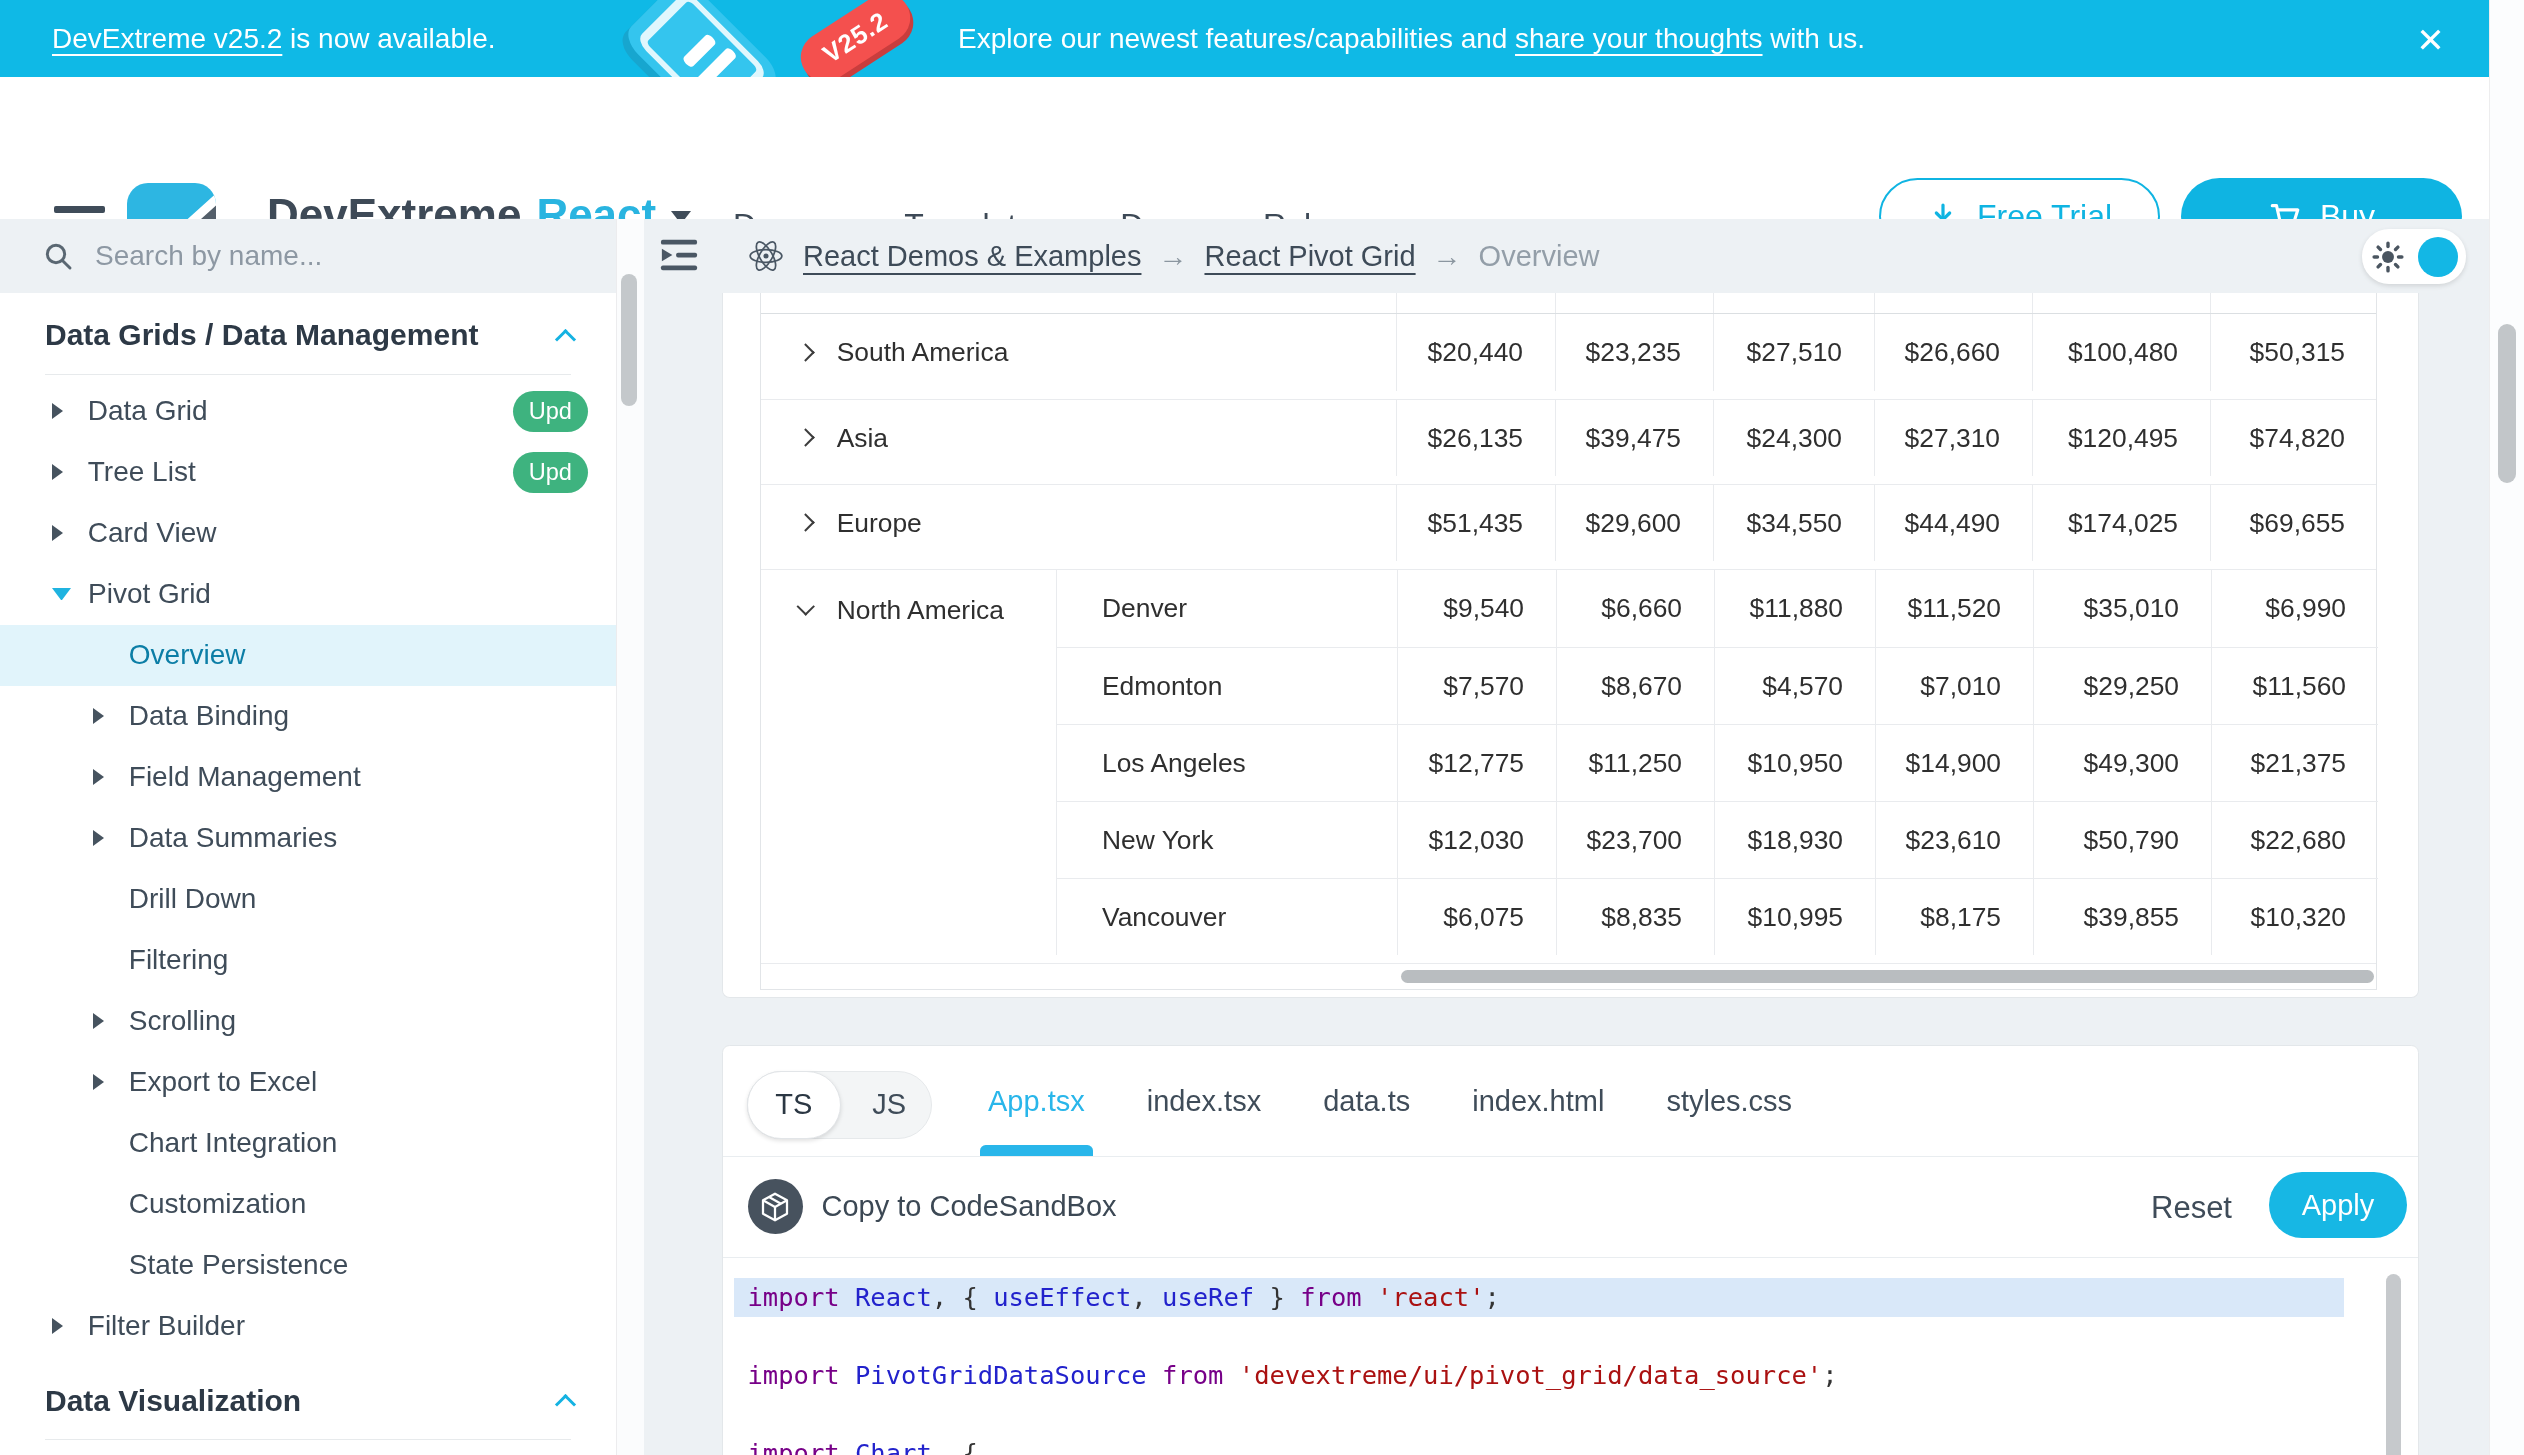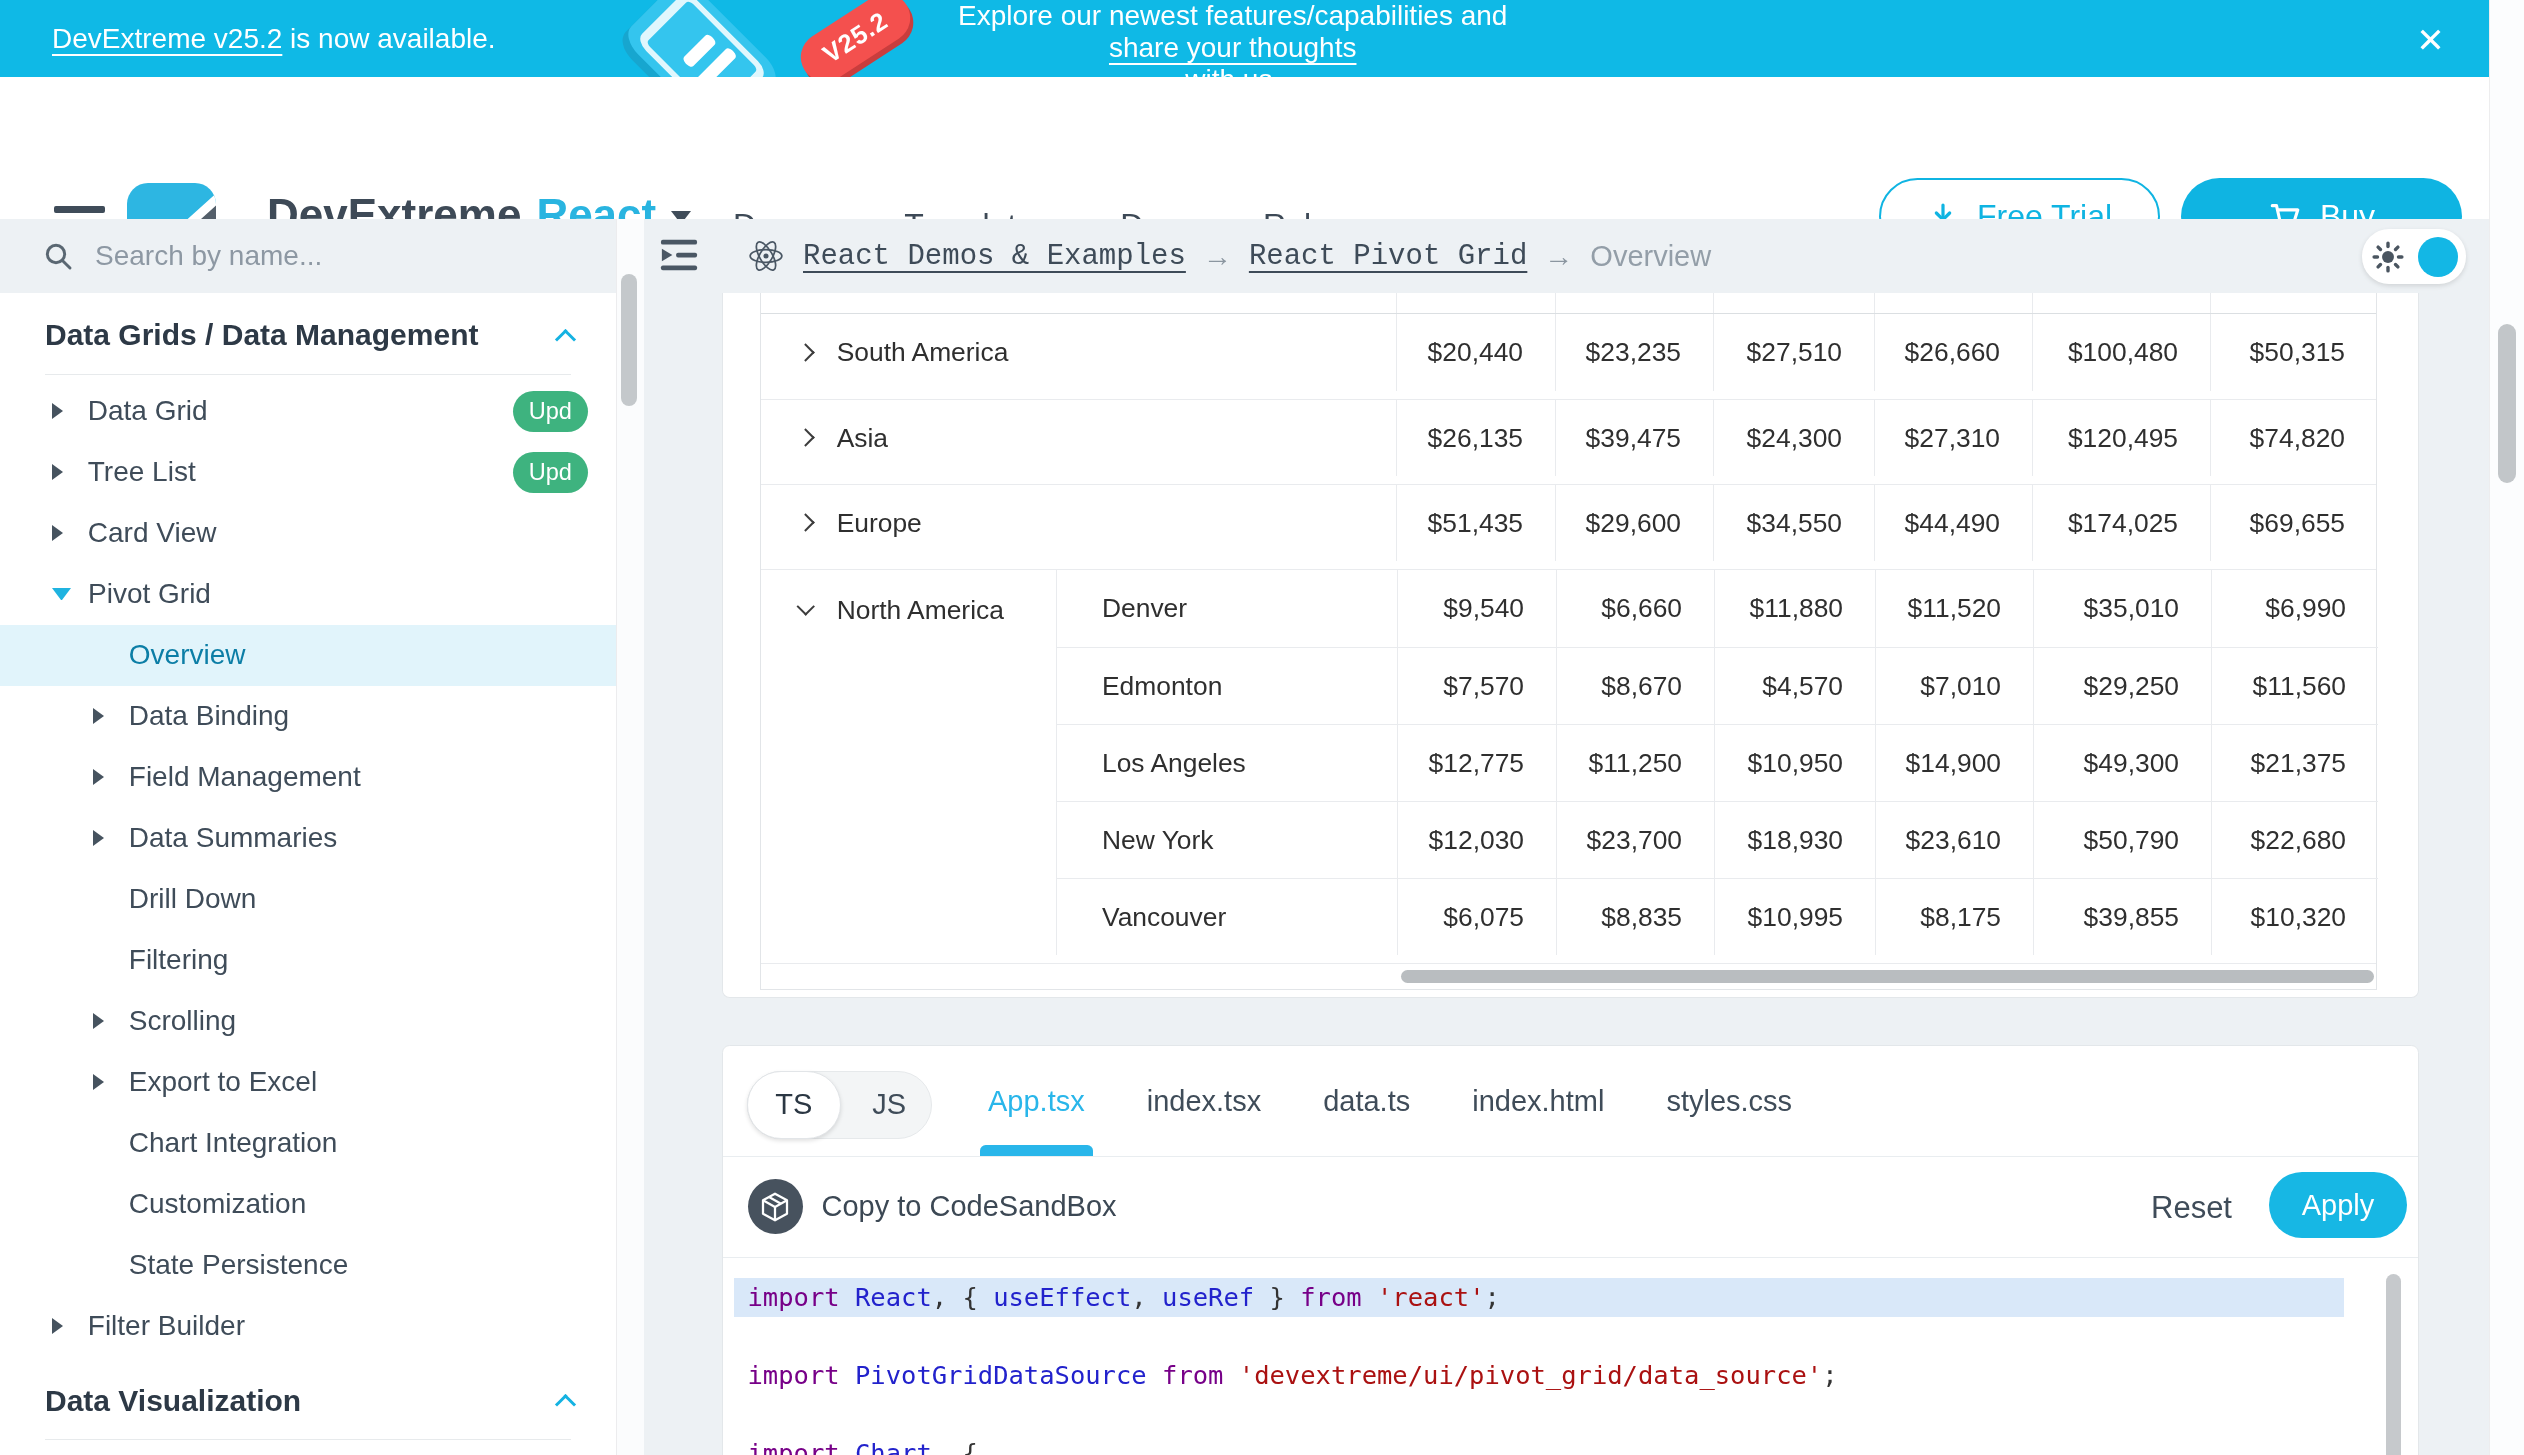--- a/index.html
+++ b/index.html
@@ -4,21 +4,21 @@
 <style>
   * { box-sizing: border-box; margin: 0; padding: 0; }
   html,body { width:2525px; height:1456px; overflow:hidden; }
   body { font-family:"Liberation Sans","DejaVu Sans",sans-serif; position:relative; background:#fff; color:#3f4c59; }
   .abs { position:absolute; }
 
   
   .banner { left:0; top:0; width:2493px; height:77px; background:#0fb9e6; color:#fff; }
   .banner-left { left:52px; top:0; height:77px; display:flex; align-items:center; font-size:28px; }
   .banner-left a { color:#fff; text-decoration:underline; text-underline-offset:5.7px; cursor:pointer; }
-  .banner-center { left:958px; top:0; height:77px; display:flex; align-items:center; font-size:28px;flex-direction:column; }
+  .banner-center { left:958px; top:0; height:77px; display:flex; align-items:center; font-size:28px; }
   .banner-center a { color:#fff; text-decoration:underline; text-underline-offset:5.7px; cursor:pointer; margin:0 7.6px; }
   .banner-close { left:2406px; top:15px; width:49px; height:49px; display:flex; align-items:center; justify-content:center; font-size:34px; color:#fff; cursor:pointer; }
   .logo3d { left:631px; top:-15px; width:142px; height:142px; transform:rotate(45deg) scale(1,.62); border-radius:24.5px; background:#34c5ee; box-shadow:0 13.2px 0 #17a6cf; overflow:hidden; }
   .logo3d .bar1,.logo3d .bar2 { position:absolute; background:#fff; border-radius:5.7px; }
   .logo3d .bar1 { width:13.2px; height:60px; left:59px; top:38px; }
   .logo3d .bar2 { width:13.2px; height:83px; left:83px; top:30px; }
   .logo3d .rim { position:absolute; inset:13.2px; border:9.4px solid #fff; border-radius:15px; opacity:.85; }
   .vbadge { left:795px; top:13.2px; width:121px; height:49px; background:#f4504e; border-radius:24.5px; transform:rotate(-33deg); display:flex; align-items:center; justify-content:center; color:#fff; font-weight:bold; font-size:25.5px; letter-spacing:0.9px; box-shadow:0 5.7px 0 #c93d3d; }
 
   
@@ -41,21 +41,21 @@
   .btn { display:flex; align-items:center; justify-content:center; gap:18px; border-radius:40px; font-size:32px; cursor:pointer; }
   .btn-trial { left:1879px; top:101px; width:281px; height:77px; background:#fff; border:2.8px solid #0fb4e2; color:#0fb4e2; }
   .btn-buy { left:2181px; top:101px; width:281px; height:77px; background:#0fb4e2; color:#fff; }
 
   
   .strip { left:0; top:219px; width:2489px; height:74px; background:#edf1f4; }
   .search-row { left:42px; top:219px; height:74px; display:flex; align-items:center; gap:21px; width:529px; cursor:text; }
   .search-row .ph { font-size:28px; color:#8d98a3; }
   .collapse-ic { left:659px; top:236px; cursor:pointer; }
   .bc { left:746px; top:219px; height:74px; display:flex; align-items:center; gap:17px; font-size:29px; }
-  .bc a { color:#3e4b58; text-decoration:underline; text-underline-offset:6.6px; cursor:pointer;font-family:Liberation Mono, monospace; }
+  .bc a { color:#3e4b58; text-decoration:underline; text-underline-offset:6.6px; cursor:pointer; }
   .bc .sep { color:#8b96a0; }
   .bc .cur { color:#939ea8; }
   .theme-toggle { left:2362px; top:229px; width:104px; height:55px; background:#fff; border-radius:27px; box-shadow:0 1.9px 5.7px rgba(0,0,0,.12); display:flex; align-items:center; justify-content:space-between; padding:0 8.5px; cursor:pointer; }
   .theme-dot { width:40px; height:40px; border-radius:50%; background:#13b7e5; }
 
   
   .sidebar { left:0; top:293px; width:616px; height:1163px; background:#fff; overflow:hidden; }
   .sec-head { height:62px; margin-top:11.3px; display:flex; align-items:center; justify-content:space-between; padding:0 43px 0 45px; font-size:30px; font-weight:bold; color:#2d3946; cursor:pointer; }
   .chev-up { width:15px; height:15px; border-top:3.8px solid #14b2e2; border-right:3.8px solid #14b2e2; transform:rotate(-45deg); margin-top:7.6px; }
   .sec-div { border-top:0.9px solid #e7eaec; margin:7.6px 45px 5.7px 45px; }

